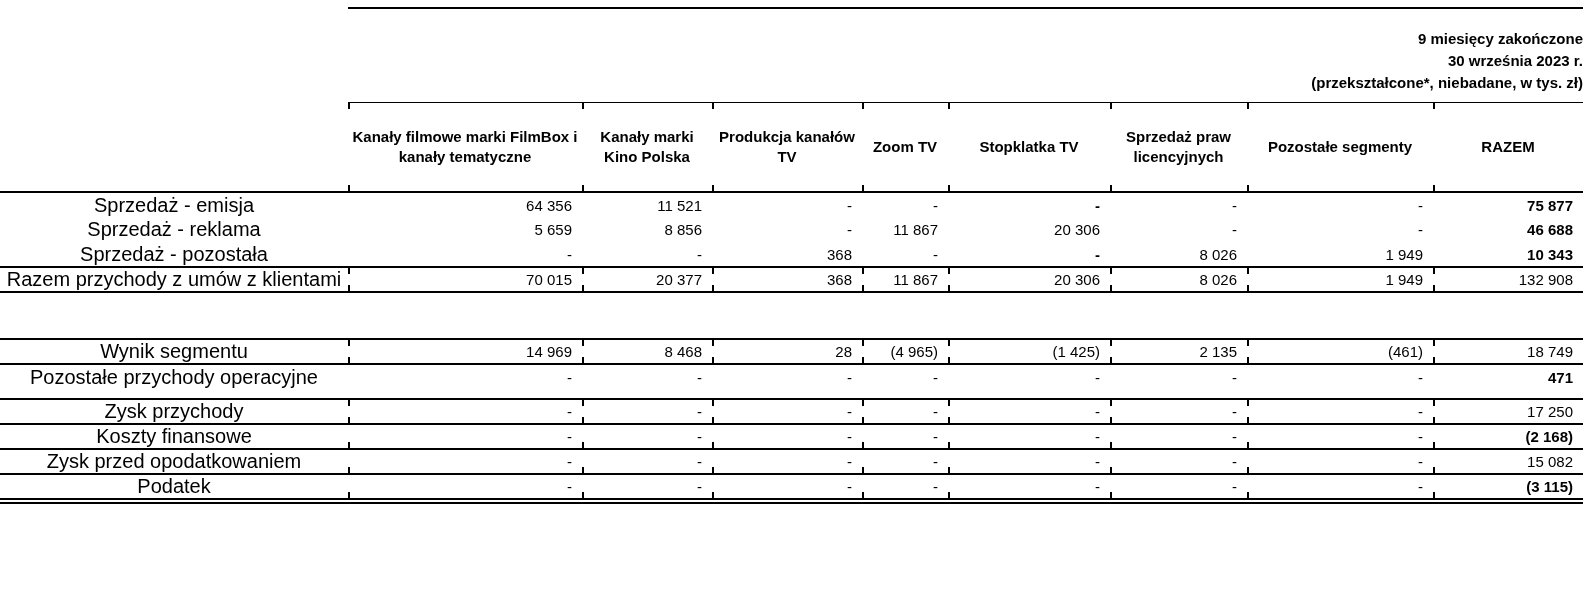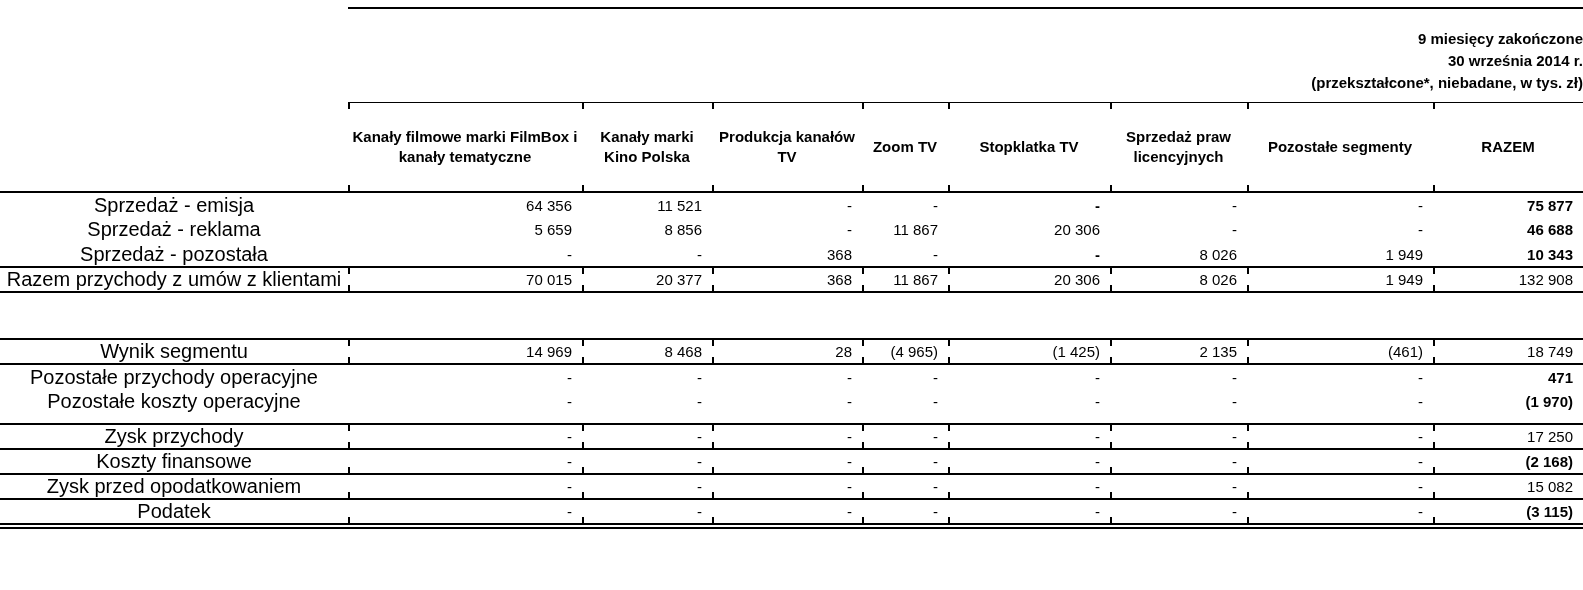--- a/index.html
+++ b/index.html
@@ -81,21 +81,21 @@
     <col style="width:162px">
     <col style="width:137px">
     <col style="width:186px">
     <col style="width:150px">
   </colgroup>
   <thead>
     <tr>
       <td></td>
       <td class="title-cell" colspan="8">
         <div class="title-pad">9 miesięcy zakończone</div>
-        <div>30 września 2014 r.</div>
+        <div>30 września 2023 r.</div>
         <div>(przekształcone*, niebadane, w tys. zł)</div>
       </td>
     </tr>
     <tr class="colhead-row">
       <td></td>
       <th class="colhead tk-tb">Kanały filmowe marki FilmBox i kanały tematyczne</th>
       <th class="colhead tk-tb">Kanały marki Kino Polska</th>
       <th class="colhead tk-tb">Produkcja kanałów TV</th>
       <th class="colhead tk-tb">Zoom TV</th>
       <th class="colhead tk-tb">Stopklatka TV</th>
@@ -170,31 +170,20 @@
         <td class="label">Pozostałe przychody operacyjne</td>
         <td class="num">-</td>
         <td class="num">-</td>
         <td class="num">-</td>
         <td class="num">-</td>
         <td class="num">-</td>
         <td class="num">-</td>
         <td class="num">-</td>
         <td class="num razem">471</td>
       </tr>
-      <tr class="dr">
-        <td class="label">Pozostałe koszty operacyjne</td>
-        <td class="num">-</td>
-        <td class="num">-</td>
-        <td class="num">-</td>
-        <td class="num">-</td>
-        <td class="num">-</td>
-        <td class="num">-</td>
-        <td class="num">-</td>
-        <td class="num razem">(1 970)</td>
-      </tr>
       <tr class="spacer" style="height: 10px;">
         <td colspan="9"></td>
       </tr>
       <tr class="dr bold rt rb">
         <td class="label">Zysk przychody</td>
         <td class="num tk-tb">-</td>
         <td class="num tk-tb">-</td>
         <td class="num tk-tb">-</td>
         <td class="num tk-tb">-</td>
         <td class="num tk-tb">-</td>

